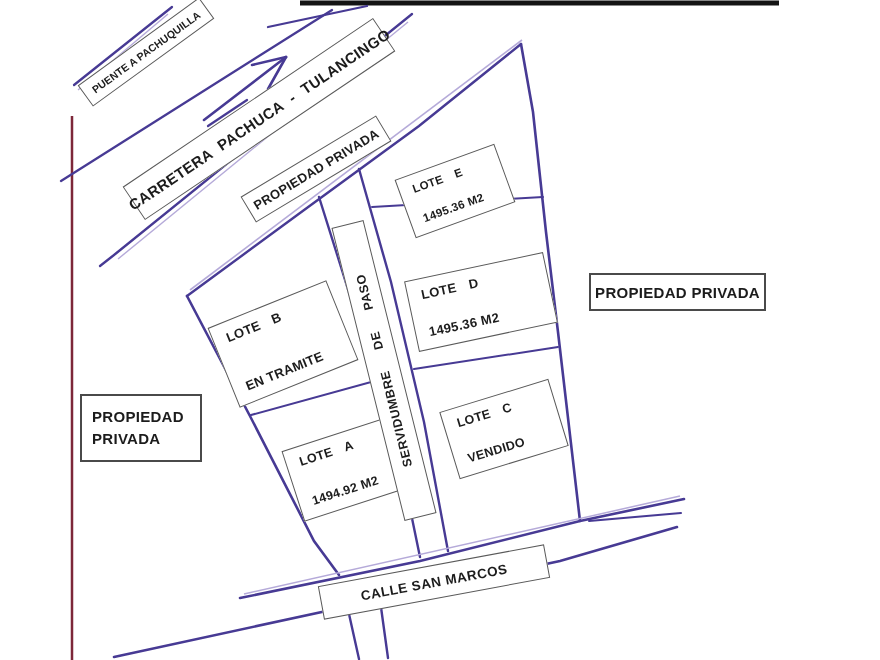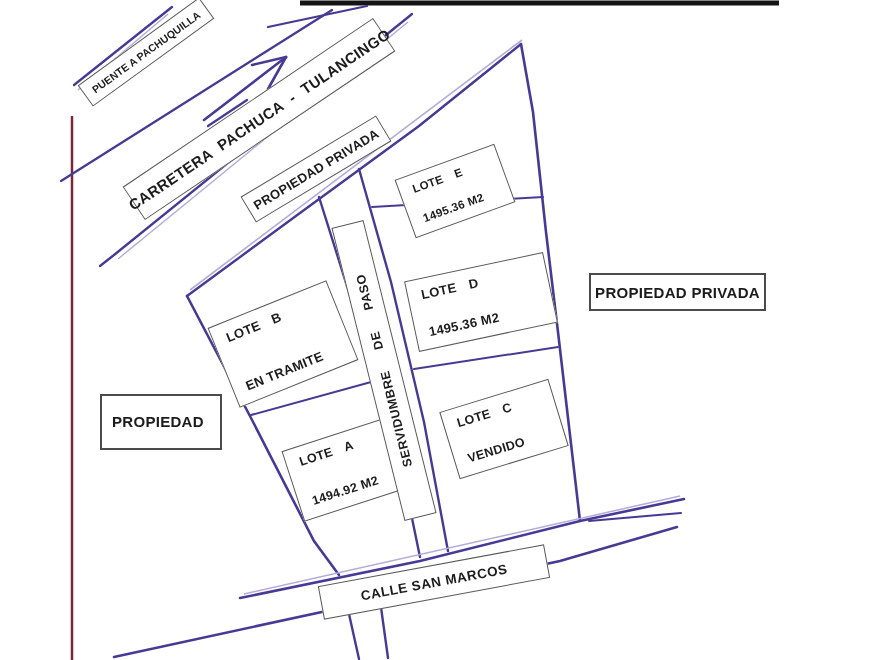--- a/index.html
+++ b/index.html
@@ -22,21 +22,21 @@
   .banner{display:flex;align-items:center;justify-content:center;white-space:nowrap;}
   #puente-box{left:71px;top:39px;width:150px;height:26px;font-size:10.5px;transform:rotate(-36deg);border-width:1.4px;}
   #carretera-box{left:108px;top:99px;width:302px;height:40px;font-size:15px;transform:rotate(-34deg);word-spacing:5px;letter-spacing:.4px;}
   #propiedad-top-box{left:237px;top:154px;width:158px;height:30px;font-size:13px;transform:rotate(-31deg);letter-spacing:.3px;}
   #lote-e-box{left:402px;top:160px;width:106px;height:62px;transform:rotate(-20deg);font-size:11.5px;}
   #lote-d-box{left:410px;top:266px;width:142px;height:72px;transform:rotate(-12deg);font-size:13px;}
   #lote-b-box{left:219px;top:301px;width:128px;height:86px;transform:rotate(-22deg);font-size:13px;}
   #lote-a-box{left:290px;top:431px;width:120px;height:74px;transform:rotate(-18deg);font-size:12.5px;}
   #lote-c-box{left:447px;top:394px;width:114px;height:70px;transform:rotate(-17deg);font-size:12.5px;}
   #servidumbre-box{left:233px;top:354px;width:302px;height:33px;transform:rotate(-104deg);font-size:12.5px;word-spacing:18px;letter-spacing:.6px;border-width:1.3px;}
-  #propiedad-left-box{left:100px;top:394px;width:122px;height:56px;border-width:2px;border-color:#4a4a4a;
+  #propiedad-left-box{left:80px;top:394px;width:122px;height:68px;border-width:2px;border-color:#4a4a4a;
       font-size:15px;display:flex;flex-direction:column;justify-content:center;padding-left:10px;line-height:1.45;letter-spacing:.3px;}
   #propiedad-right-box{left:589px;top:273px;width:177px;height:38px;border-width:2px;border-color:#4a4a4a;font-size:15px;letter-spacing:.3px;}
   #calle-box{left:319px;top:565px;width:230px;height:34px;transform:rotate(-10.5deg);font-size:13.5px;letter-spacing:.5px;border-width:1.4px;}
 </style>
 </head>
 <body>
 
 <div id="stage">
 
   <svg width="880" height="660" viewBox="0 0 880 660">
@@ -127,20 +127,21 @@
     <span class="lot-title">LOTE C</span>
     <span class="lot-detail">VENDIDO</span>
   </div>
 
   <div class="lbl rot banner" id="servidumbre-box">
     <span>SERVIDUMBRE DE PASO</span>
   </div>
 
   <div class="lbl" id="propiedad-left-box">
     <span>PROPIEDAD</span>
+    <span>PRIVADA</span>
   </div>
 
   <div class="lbl banner" id="propiedad-right-box">
     <span>PROPIEDAD PRIVADA</span>
   </div>
 
   <div class="lbl rot banner" id="calle-box">
     <span>CALLE SAN MARCOS</span>
   </div>
 

